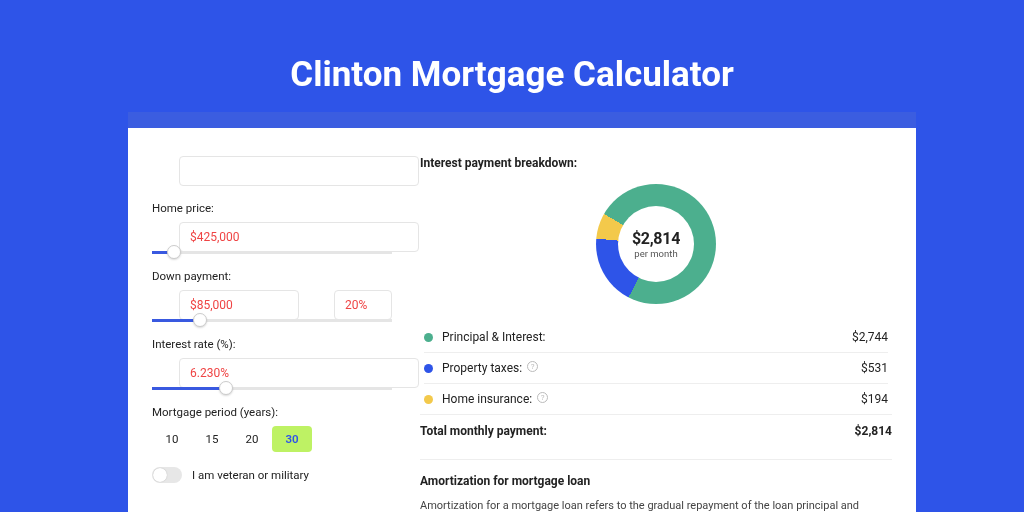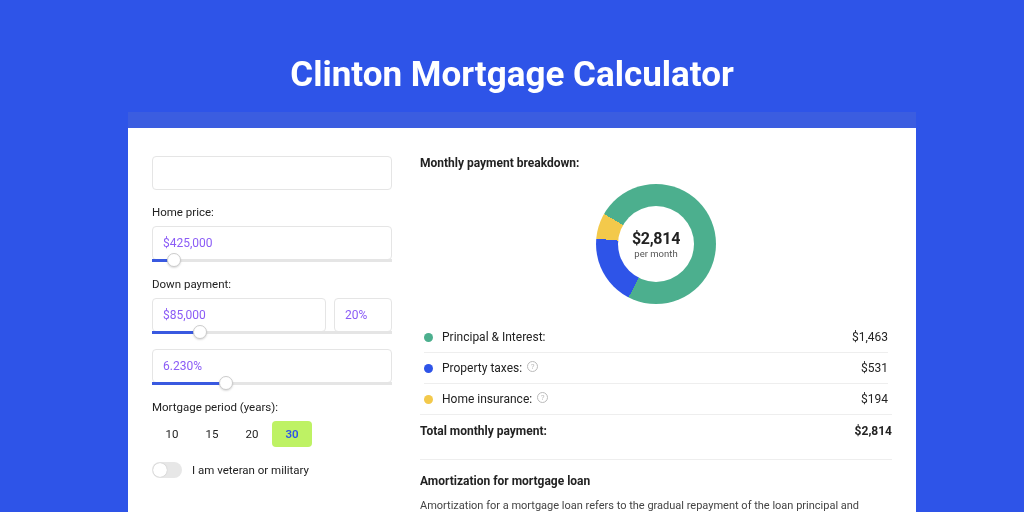--- a/index.html
+++ b/index.html
@@ -3,21 +3,21 @@
 <meta charset="utf-8">
 <style>
   * { box-sizing: border-box; margin: 0; padding: 0; font-family: -apple-system, BlinkMacSystemFont, "Segoe UI", Roboto, Helvetica, Arial, sans-serif; }
   body { width: 1024px; height: 512px; overflow: hidden; background: #2e54e8; }
   .page-title { text-align: center; color: #fff; font-size: 35px; font-weight: 700; margin-top: 54px; }
   .card { position: absolute; top: 128px; left: 128px; width: 788px; background: #fff; padding: 28px 24px; display: flex; gap: 28px; }
   .bluebar { position:absolute; left:128px; top:112px; width:788px; height:16px; background:#3b5de0; }
   .left { width: 240px; flex-shrink: 0; font-size: 11.5px; color:#222; }
   .right { flex: 1; font-size: 11.5px; color:#222; }
   .lbl { font-size: 11.5px; color:#222; margin-bottom: 7px; }
-  .input { width: 100%; height: 30px; border: 1px solid #e5e5e5; border-radius: 4px; padding: 16px 10px; font-size: 12px; color:#8b5cf6; }
+  .input { width: 100%; height: 30px; border: 1px solid #e5e5e5; border-radius: 4px; padding: 8px 10px; font-size: 12px; color:#ef4444;margin-left:27px; }
   .input::placeholder { color:#888; }
   .row { margin-bottom: 15px; position:relative; }
   .two { display:flex; gap: 8px; }
   .two .input:first-child { flex:1; }
   .two .input:last-child { width: 58px; }
   .slider-track { height:3px; background:#e5e5e5; position:relative; margin-top:-1px; }
   .slider-fill { position:absolute; left:0; top:0; height:100%; background:#3959e0; }
   .slider-thumb { position:absolute; top:-6px; width:14px; height:14px; border-radius:50%; background:#fff; border:1px solid #ccc; box-shadow:0 1px 2px rgba(0,0,0,.15); }
   .periods { display:flex; gap:0; }
   .periods .opt { width:40px; height:26px; display:flex; align-items:center; justify-content:center; font-size:11.5px; color:#222; border-radius:4px; cursor:pointer; }
@@ -72,20 +72,21 @@
         <input class="input" value="$85,000" style="">
         <input class="input" value="20%" style="">
       </div>
       <div class="slider-track">
         <div class="slider-fill" id="dp-fill" style="width: 20%;"></div>
         <div class="slider-thumb" id="dp-thumb" style="left: calc(20% - 7px);"></div>
       </div>
     </div>
 
     <div class="row">
+      <div class="lbl">Interest rate (%):</div>
       <input class="input" value="6.230%" style="">
       <div class="slider-track">
         <div class="slider-fill" id="ir-fill" style="width: 31%;"></div>
         <div class="slider-thumb" id="ir-thumb" style="left: calc(31% - 7px);"></div>
       </div>
     </div>
 
     <div class="row">
       <div class="lbl">Mortgage period (years):</div>
       <div class="periods" id="periods">
@@ -99,38 +100,38 @@
     <div class="tog-row">
       <div class="toggle">
           <div class="knob"></div>
         </div>
       <span>I am veteran or military</span>
     </div>
 
   </div>
 
   <div class="right">
-    <div class="breakdown-title">Monthly payment breakdown:</div>
+    <div class="breakdown-title">Interest payment breakdown:</div>
 
     <div class="donut-wrap">
       <div class="donut" id="donut" style="background: conic-gradient(from -60deg, rgb(76, 175, 142) 0deg, rgb(76, 175, 142) 267.249deg, rgb(46, 84, 232) 267.249deg, rgb(46, 84, 232) 335.181deg, rgb(243, 201, 75) 335.181deg, rgb(243, 201, 75) 360deg);">
         <div class="donut-center">
           <div class="donut-val">$2,814</div>
           <div class="donut-sub">per month</div>
         </div>
       </div>
     </div>
 
     <div class="legend" id="legend">
         <div class="leg-row">
           <span class="dot" style="background: rgb(76, 175, 142);"></span>
           <span class="leg-label">
             <span>Principal &amp; Interest:</span>
           </span>
-          <span class="leg-val">$1,463</span>
+          <span class="leg-val">$2,744</span>
         </div>
         <div class="leg-row">
           <span class="dot" style="background: rgb(46, 84, 232);"></span>
           <span class="leg-label">
             <span>Property taxes:</span>
             <span class="info-ico">?</span>
           </span>
           <span class="leg-val">$531</span>
         </div>
         <div class="leg-row">

